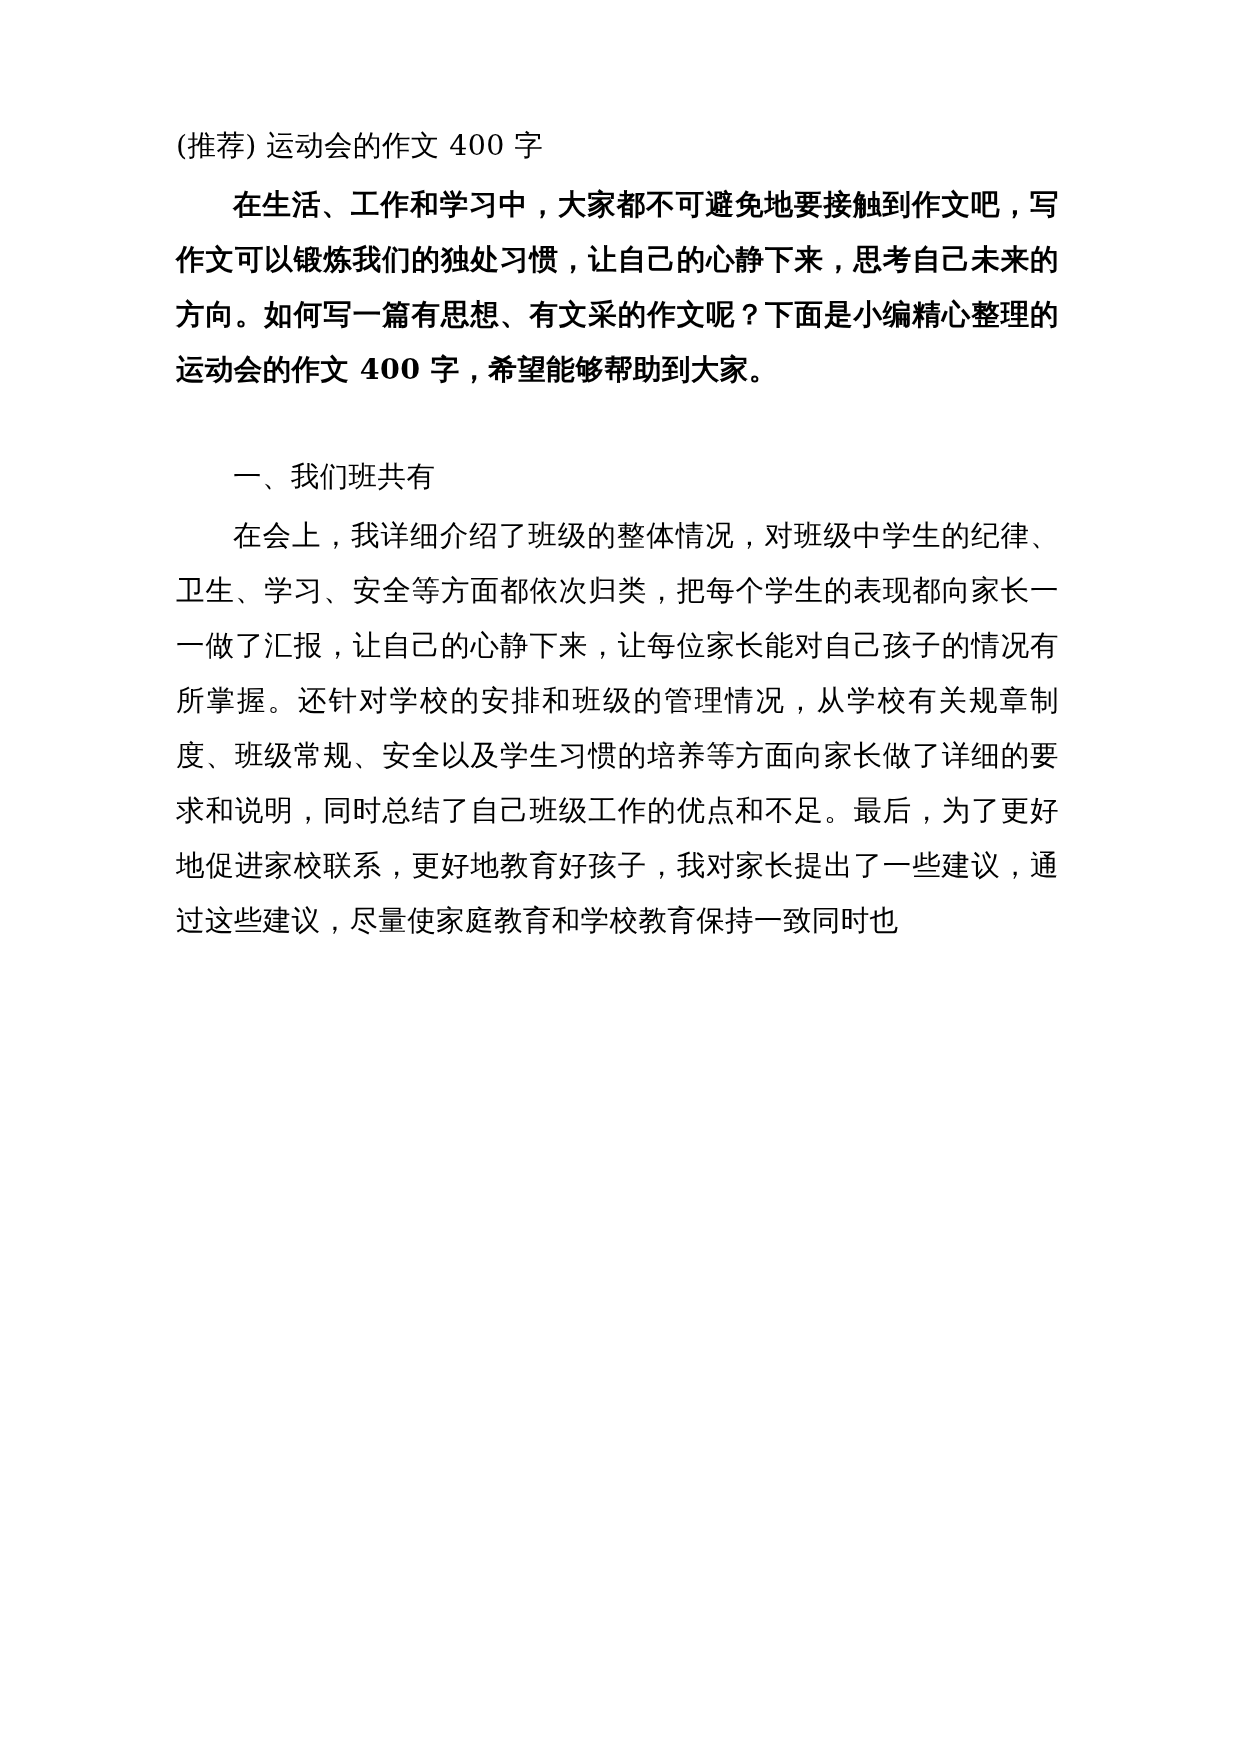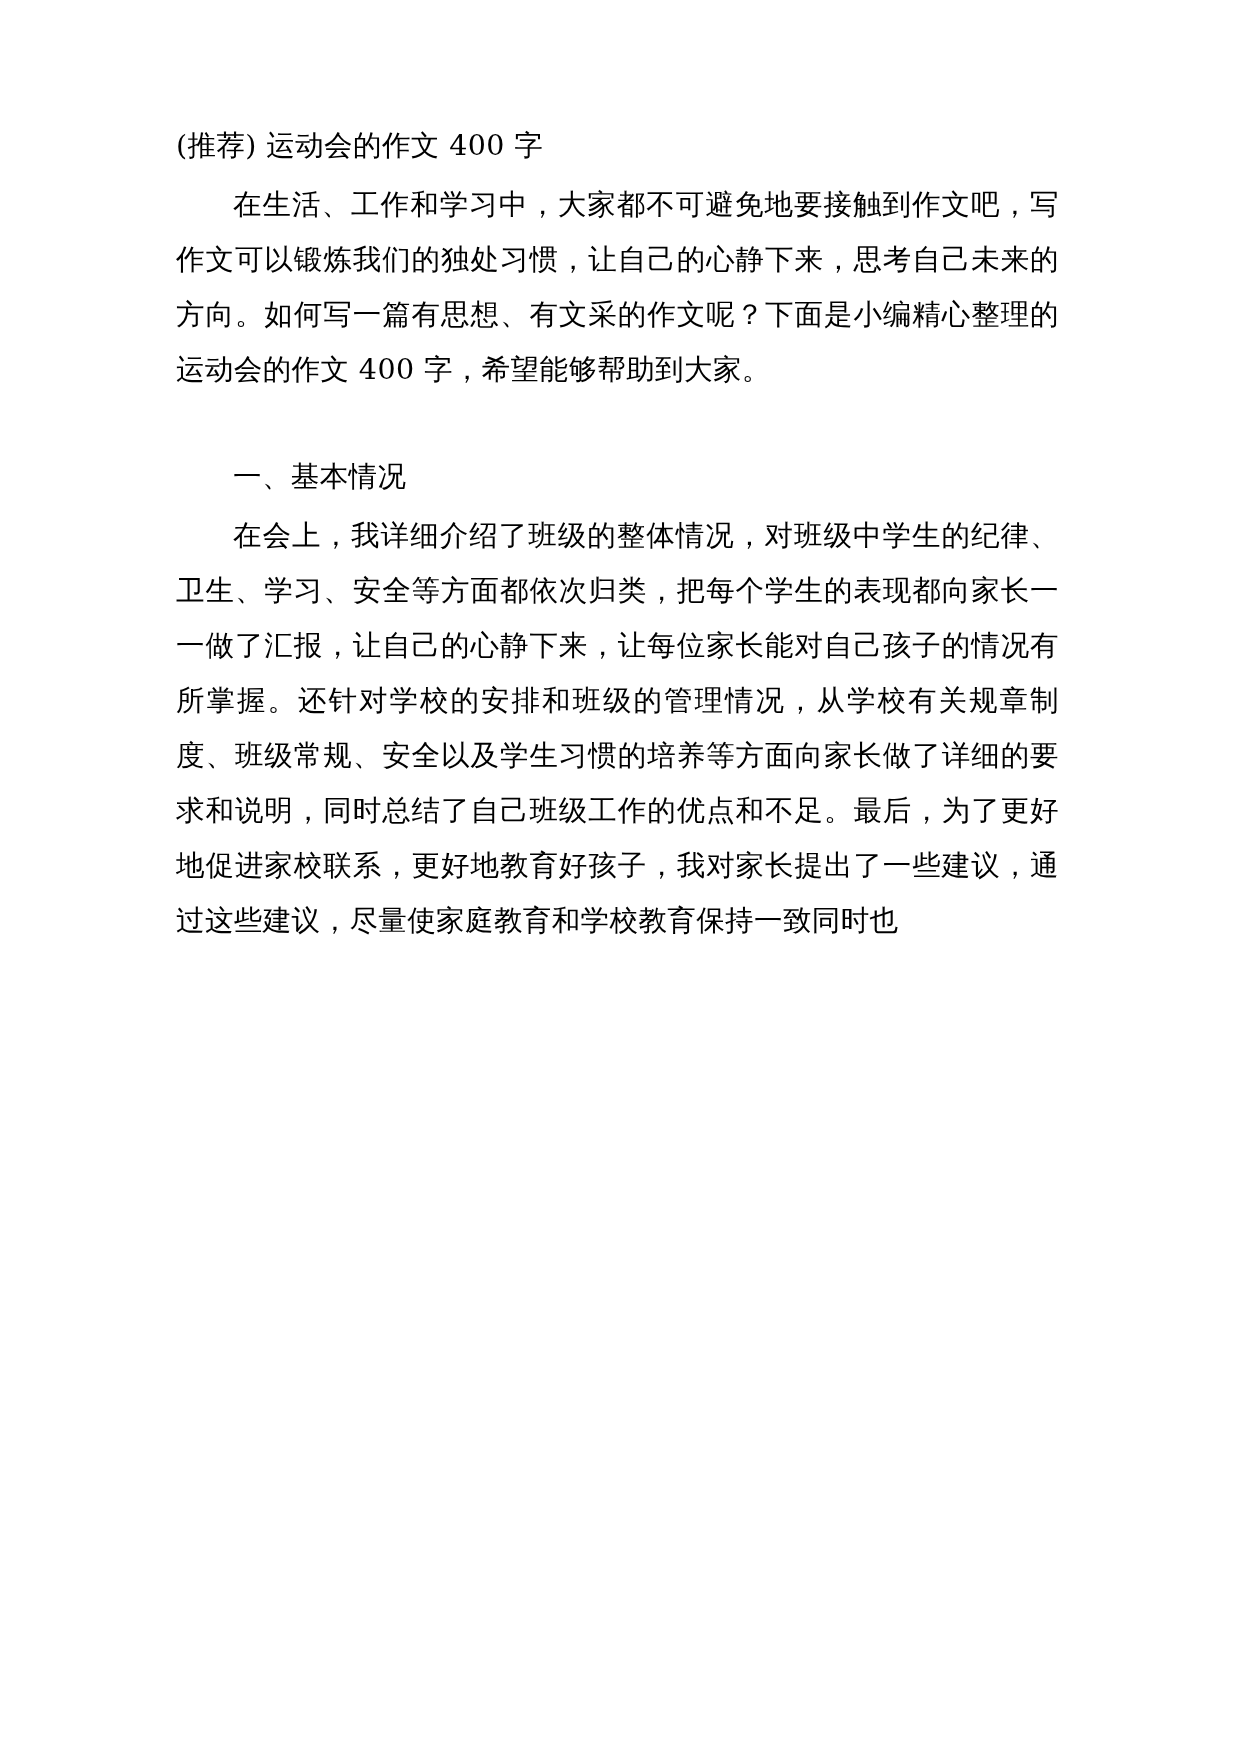--- a/index.html
+++ b/index.html
@@ -37,34 +37,35 @@
     text-align: justify;
     text-justify: inter-ideograph;
     letter-spacing: 0.4px;
     font-family: "DejaVu Serif", "Liberation Serif", serif;
   }
   .indent {
     text-indent: 57px;
   }
   .gap-after {
     margin-bottom: 52px;
+    font-weight: bold;
   }
   .gap-small {
     margin-bottom: 8px;
   }
 </style>
 </head>
 <body>
 
 <div class="page">
 
 
   <p class="para">(推荐) 运动会的作文 400 字</p>
 
   <p class="para indent gap-after">在生活、工作和学习中，大家都不可避免地要接触到作文吧，写作文可以锻炼我们的独处习惯，让自己的心静下来，思考自己未来的方向。如何写一篇有思想、有文采的作文呢？下面是小编精心整理的运动会的作文 400 字，希望能够帮助到大家。</p>
 
 
-  <p class="para indent">一、基本情况</p>
+  <p class="para indent">一、我们班共有</p>
 
 
   <p class="para indent">在会上，我详细介绍了班级的整体情况，对班级中学生的纪律、卫生、学习、安全等方面都依次归类，把每个学生的表现都向家长一一做了汇报，让自己的心静下来，让每位家长能对自己孩子的情况有所掌握。还针对学校的安排和班级的管理情况，从学校有关规章制度、班级常规、安全以及学生习惯的培养等方面向家长做了详细的要求和说明，同时总结了自己班级工作的优点和不足。最后，为了更好地促进家校联系，更好地教育好孩子，我对家长提出了一些建议，通过这些建议，尽量使家庭教育和学校教育保持一致同时也</p>
 
 </div>
 
 </body></html>

